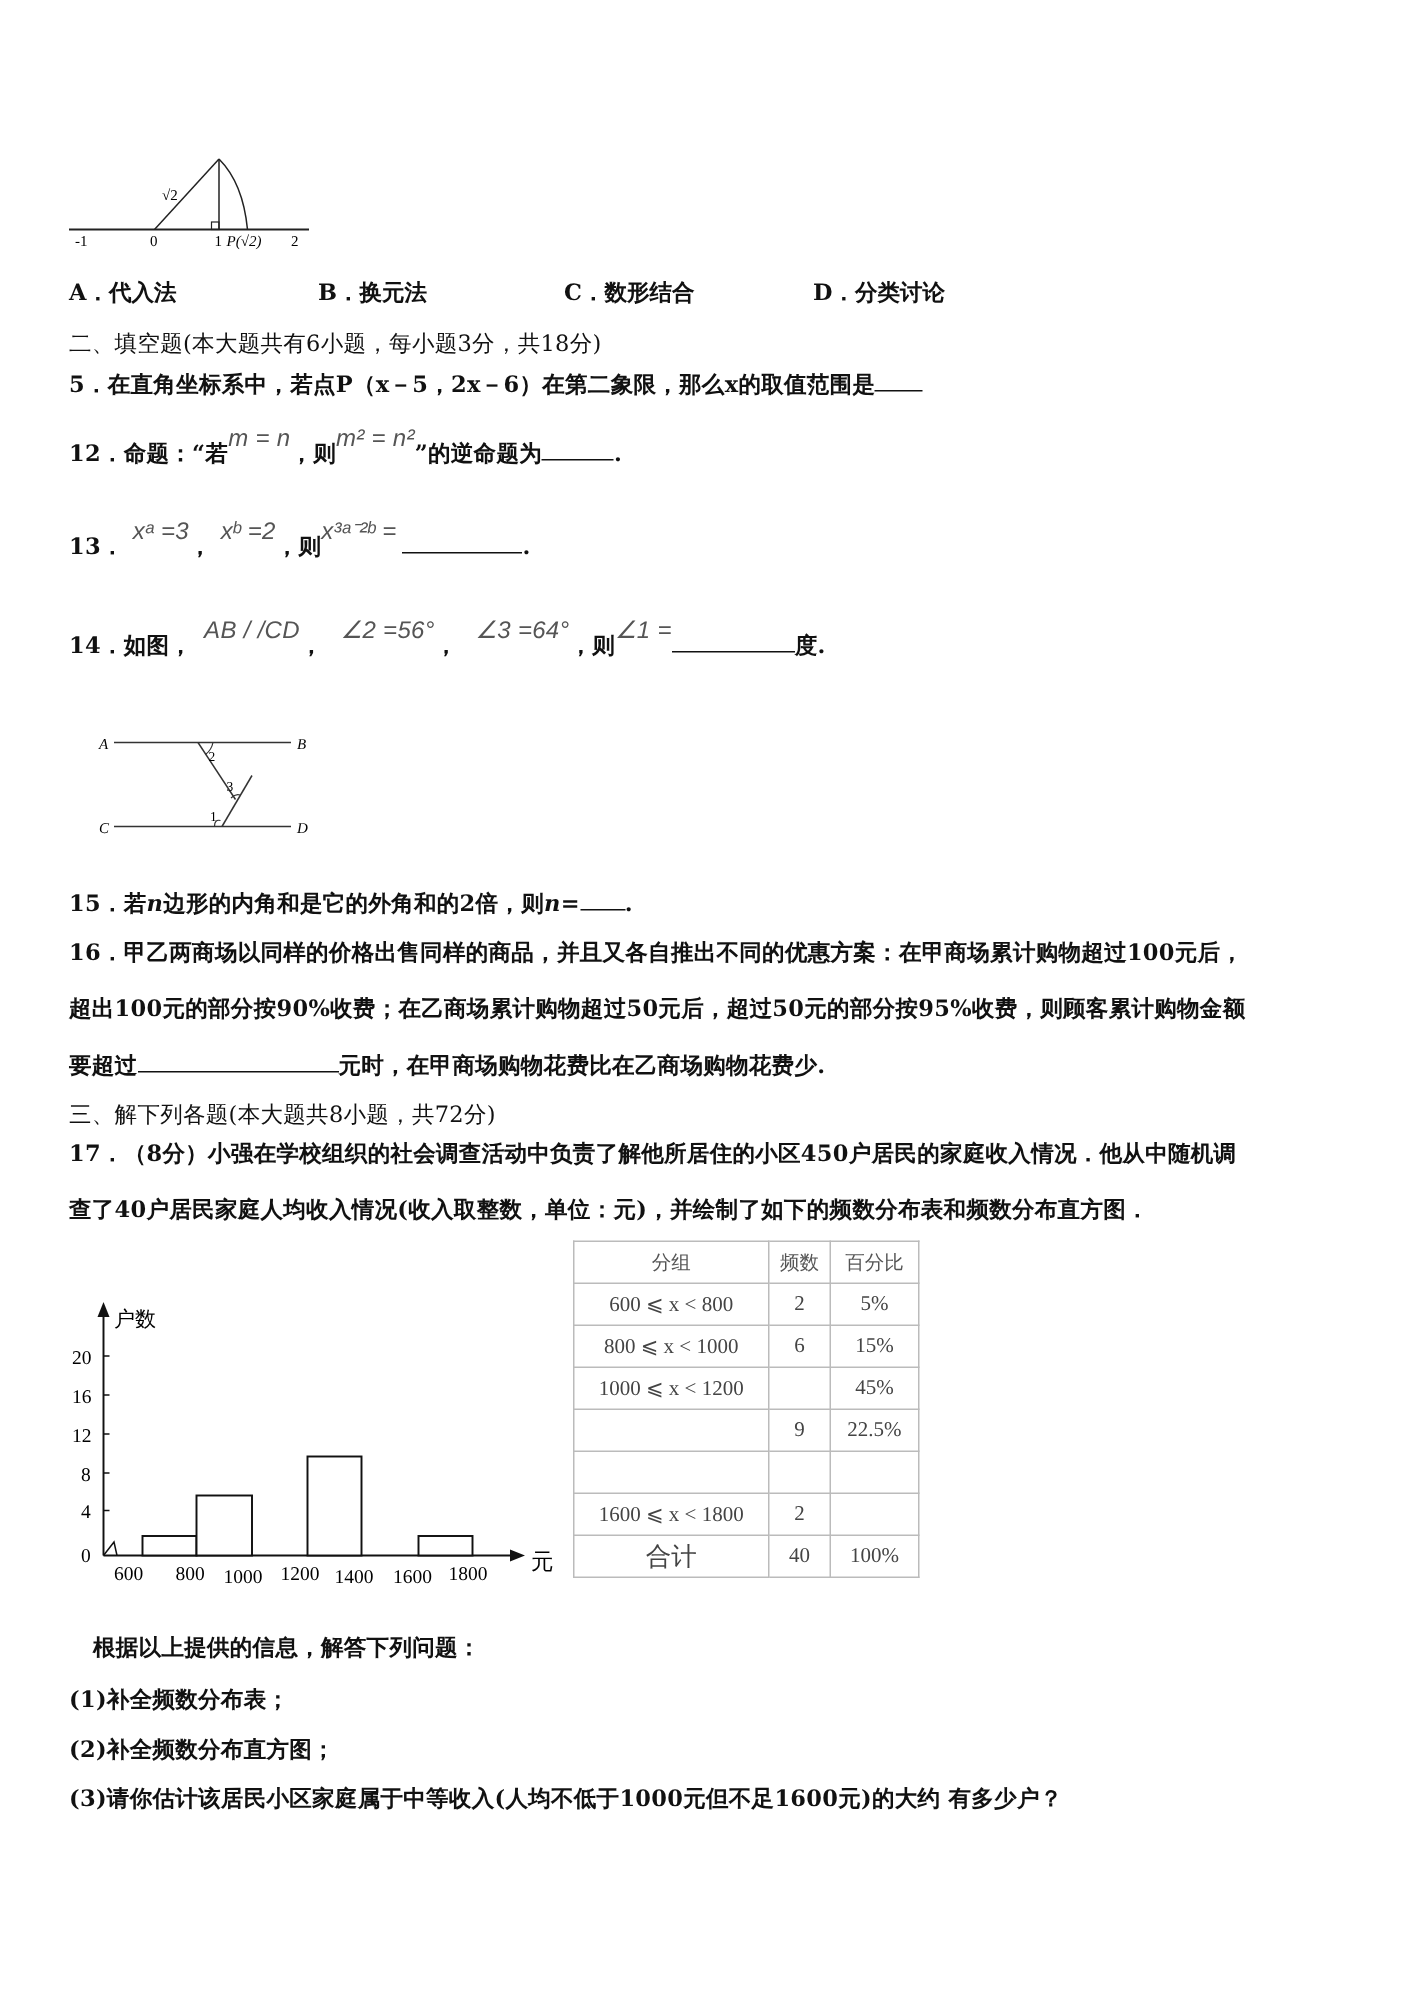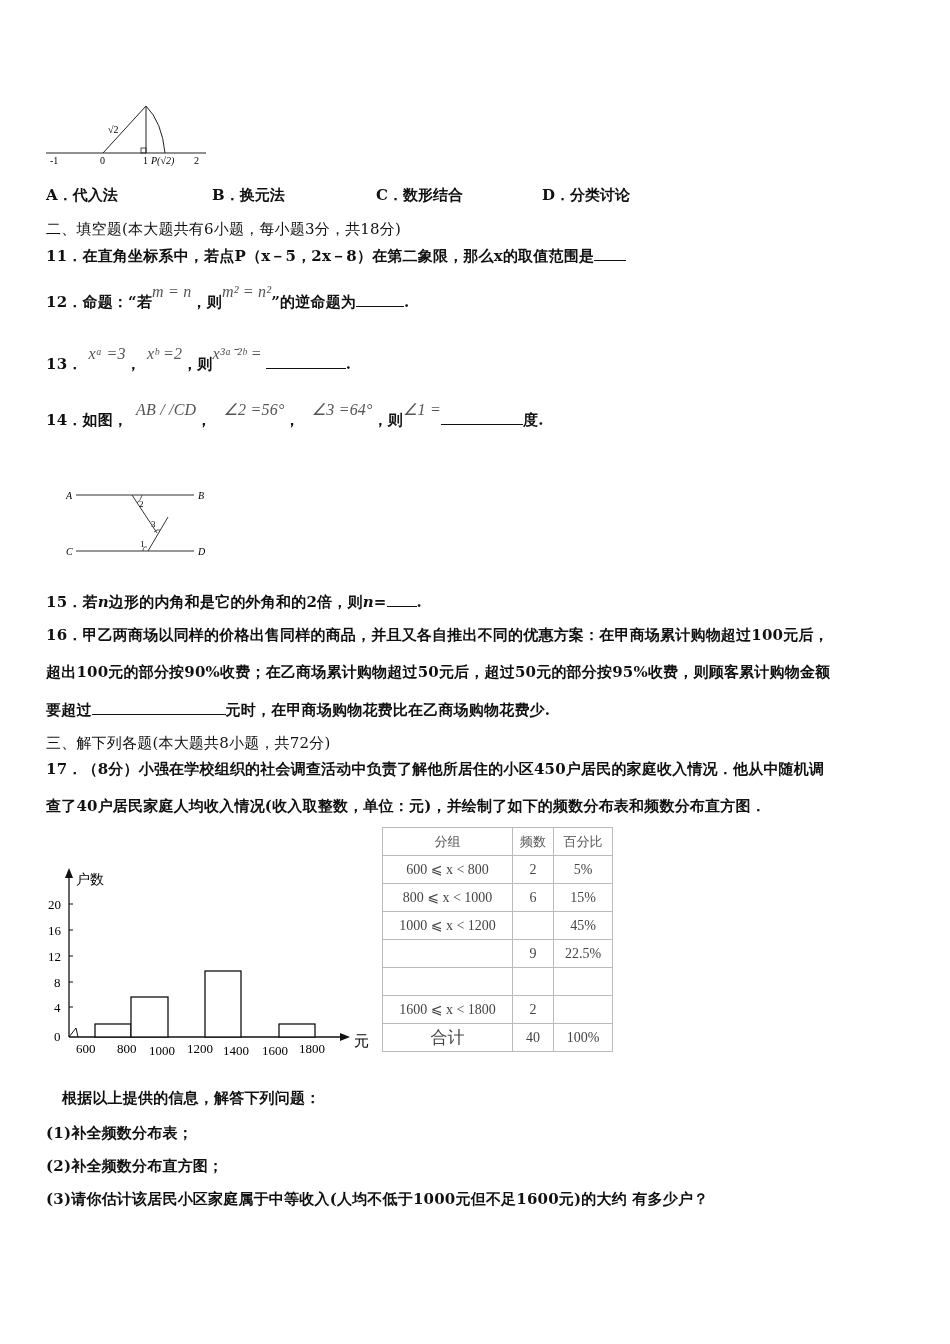--- a/index.html
+++ b/index.html
@@ -1,20 +1,20 @@
 <!DOCTYPE html>
 <html><head>
 <meta charset="utf-8">
 <style>
   html, body { margin:0; padding:0; background:#ffffff; }
   body { width:950px; height:1344px; position:relative; overflow:hidden;
          font-family:"DejaVu Serif", serif; color:#111; }
   .abs { position:absolute; }
   .line { position:absolute; left:46px; font-size:15px; font-weight:bold; white-space:nowrap; letter-spacing:0.2px; }
-  .math { font-family:Liberation Serif, serif; font-style:italic; font-weight:normal; color:#555; font-size:16px; }
+  .math { font-family:Liberation Sans, sans-serif; font-style:italic; font-weight:normal; color:#555; font-size:16px; }
   .math.up { position:relative; top:-10px; }
   .blank { display:inline-block; border-bottom:1.5px solid #111; height:14px; vertical-align:baseline; }
   .opt { position:absolute; top:186px; font-size:15px; font-weight:bold; }
   
   .ftable { position:absolute; left:382px; top:827px; border-collapse:collapse;
             font-family:"Liberation Serif", serif; font-size:14px; color:#444;
             border:1.5px solid #aaa; border-radius:4px; }
   .ftable td, .ftable th { border:1px solid #bbb; text-align:center; padding:0; height:27px; font-weight:normal; }
   .ftable th { font-family:"DejaVu Sans", sans-serif; font-size:13px; color:#555; }
   .ftable .c1 { width:129px; } .ftable .c2 { width:40px;text-align:center; } .ftable .c3 { width:58px; }
@@ -39,32 +39,32 @@
 </div>
 
 <div class="opt" style="left:46px;"><span>A．</span><span>代入法</span></div>
 <div class="opt" style="left:212px;"><span>B．</span><span>换元法</span></div>
 <div class="opt" style="left:376px;"><span>C．</span><span>数形结合</span></div>
 <div class="opt" style="left:542px;"><span>D．</span><span>分类讨论</span></div>
 
 <div class="line" style="top:220px;font-weight:normal;">二、填空题(本大题共有6小题，每小题3分，共18分)</div>
 
 <div class="line" style="top:246px;">
-  <span>11．在直角坐标系中，若点P（x－5，2x－8）在第二象限，那么x的取值范围是</span><span class="blank" style="width:32px;"></span>
+  <span>5．在直角坐标系中，若点P（x－5，2x－6）在第二象限，那么x的取值范围是</span><span class="blank" style="width:32px;"></span>
 </div>
 
 <div class="line" style="top:292px;">
   <span>12．命题：“若</span><span class="math up">m = n</span><span>，则</span><span class="math up">m² = n²</span><span>”的逆命题为</span><span class="blank" style="width:48px;"></span><span>.</span>
 </div>
 
 <div class="line" style="top:352px;">
   <span>13．</span><span class="math up" style="margin-left:6px;">xᵃ =3</span><span>，</span><span class="math up" style="margin-left:6px;">xᵇ =2</span><span>，则</span><span class="math up">x³ᵃ⁻²ᵇ =</span><span class="blank" style="width:80px;margin-left:4px;"></span><span>.</span>
 </div>
 
-<div class="line" style="top:410px;">
+<div class="line" style="top:420px;">
   <span>14．如图，</span><span class="math up" style="margin-left:8px;">AB / /CD</span><span>，</span><span class="math up" style="margin-left:12px;">∠2 =56°</span><span>，</span><span class="math up" style="margin-left:12px;">∠3 =64°</span><span>，则</span><span class="math up">∠1 =</span><span class="blank" style="width:82px;"></span><span>度.</span>
 </div>
 
 <div class="abs" style="left:62px;top:485px;width:150px;height:75px;">
   <svg width="150" height="75" viewBox="0 0 150 75">
     <line x1="14" y1="10" x2="132" y2="10" stroke="#333" stroke-width="1"></line>
     <line x1="14" y1="66" x2="132" y2="66" stroke="#333" stroke-width="1"></line>
     <line x1="70" y1="10" x2="95" y2="48" stroke="#333" stroke-width="1"></line>
     <line x1="106" y1="32" x2="86" y2="66" stroke="#333" stroke-width="1"></line>
     <path d="M75,18 Q79,15 80,10" fill="none" stroke="#333" stroke-width="0.8"></path>

